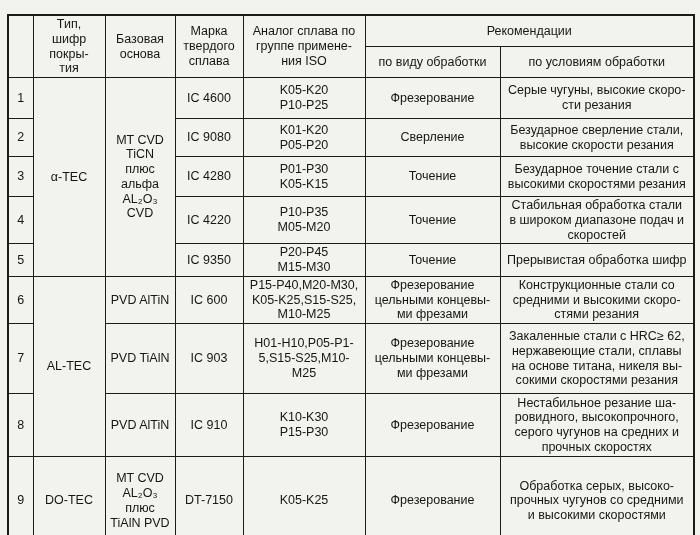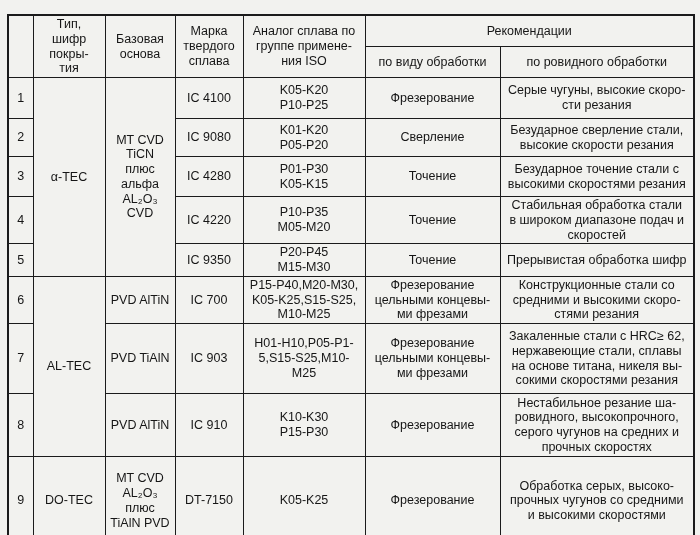--- a/index.html
+++ b/index.html
@@ -80,34 +80,34 @@
         <th rowspan="2">Марка
 твердого
 сплава</th>
         <th rowspan="2">Аналог сплава по
 группе примене-
 ния ISO</th>
         <th colspan="2">Рекомендации</th>
       </tr>
       <tr class="hr2">
         <th>по виду обработки</th>
-        <th>по ровидного обработки</th>
+        <th>по условиям обработки</th>
       </tr>
     </thead>
     <tbody>
       <tr class="r1">
         <td>1</td>
         <td rowspan="5">α-TEC</td>
         <td rowspan="5">MT CVD
 TiCN
 плюс
 альфа
 AL₂O₃
 CVD</td>
-        <td>IC 4100</td>
+        <td>IC 4600</td>
         <td>K05-K20
 P10-P25</td>
         <td>Фрезерование</td>
         <td>Серые чугуны, высокие скоро-
 сти резания</td>
       </tr>
       <tr class="r2">
         <td>2</td>
         <td>IC 9080</td>
         <td>K01-K20
@@ -140,21 +140,21 @@
         <td>IC 9350</td>
         <td>P20-P45
 M15-M30</td>
         <td>Точение</td>
         <td>Прерывистая обработка шифр</td>
       </tr>
       <tr class="r6">
         <td>6</td>
         <td rowspan="3">AL-TEC</td>
         <td>PVD AlTiN</td>
-        <td>IC 700</td>
+        <td>IC 600</td>
         <td>P15-P40,M20-M30,
 K05-K25,S15-S25,
 M10-M25</td>
         <td>Фрезерование
 цельными концевы-
 ми фрезами</td>
         <td>Конструкционные стали со
 средними и высокими скоро-
 стями резания</td>
       </tr>

